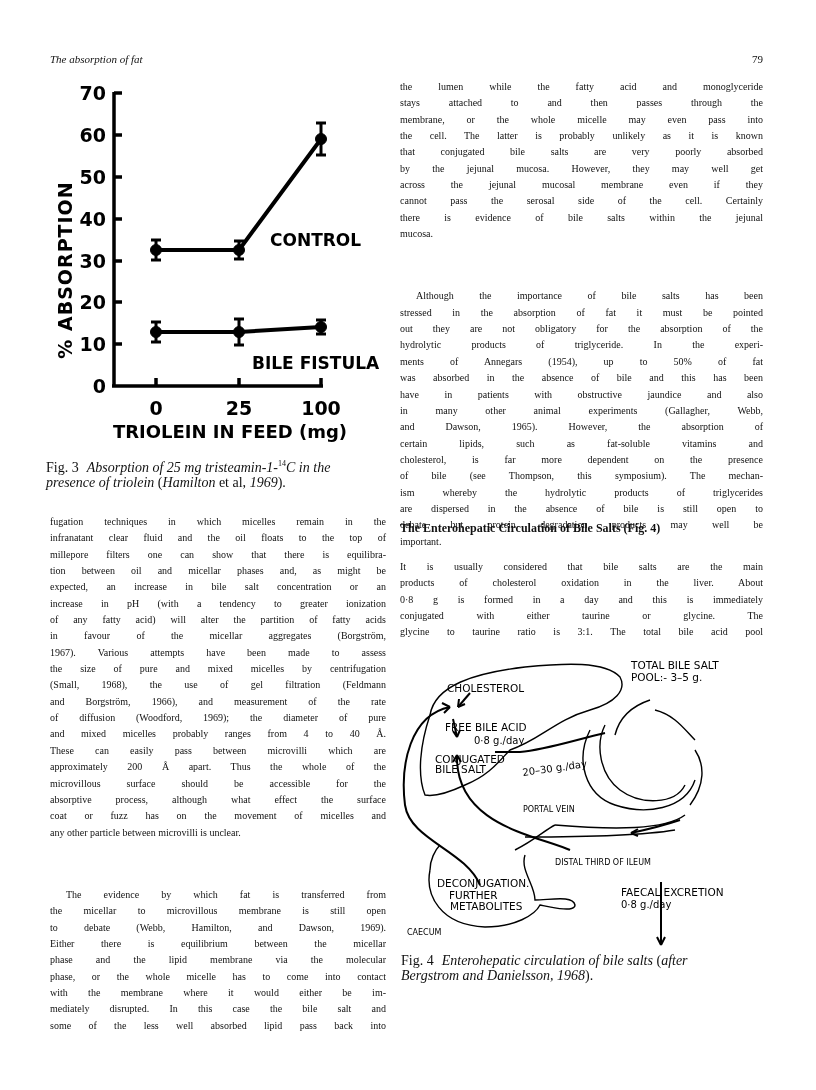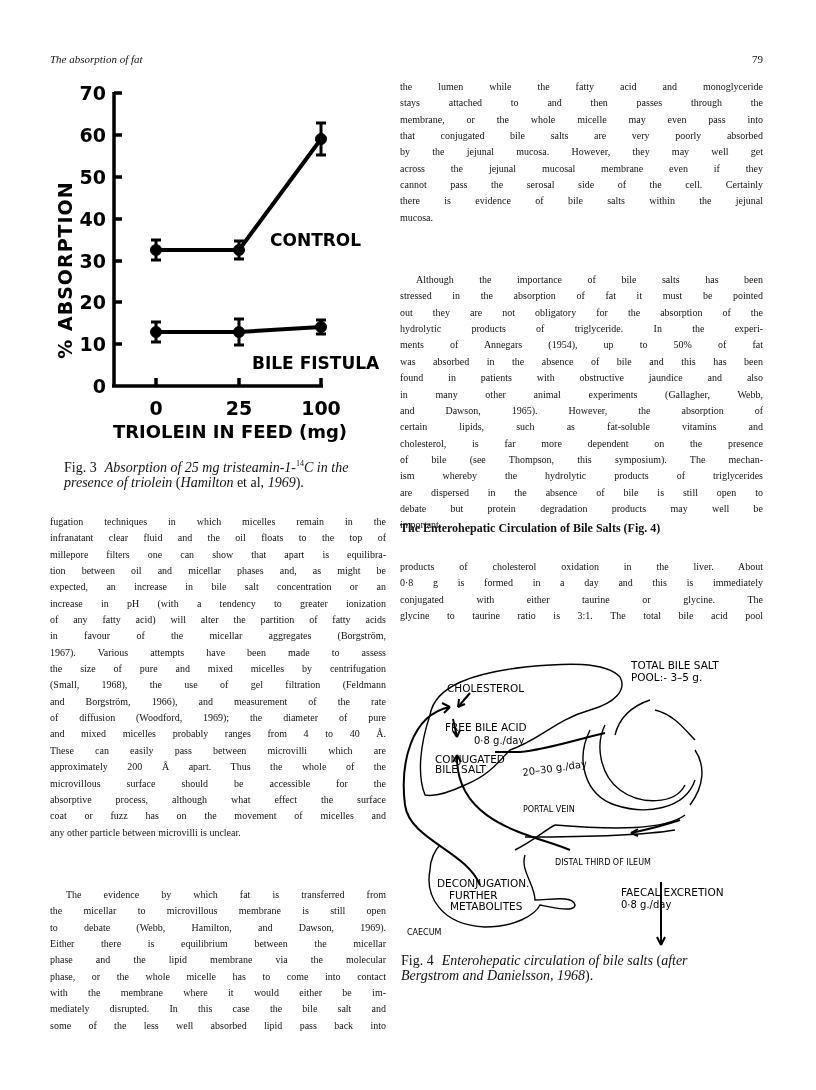--- a/index.html
+++ b/index.html
@@ -10,21 +10,21 @@
   .col p { margin: 0; }
   .col .line { display: block; text-align: justify; text-align-last: justify; white-space: nowrap; }
   .col .line.last { text-align-last: left; }
   .col .indent { padding-left: 16px; margin-top: 46px; }
   .left-col { left: 50px; width: 336px; top: 514px; font-family: Liberation Serif, serif; }
   .right-col { left: 400px; width: 363px; top: 79px; }
   .right-col2 { left: 400px; width: 363px; top: 559px; }
   .section-heading { position: absolute; left: 400px; top: 521px; font-weight: bold; font-size: 12px; white-space: nowrap; }
   .caption { position: absolute; font-size: 14px; line-height: 15px; }
   .caption i { font-style: italic; }
-  .fig3-caption { left: 64px; top: 456px; width: 320px; }
+  .fig3-caption { left: 46px; top: 456px; width: 320px; }
   .fig4-caption { left: 401px; top: 953px; width: 320px; }
   .fig-label { font-style: normal; margin-right: 8px; }
   svg text { font-family: "DejaVu Sans", "Liberation Sans", sans-serif; }
   .chart { position: absolute; left: 40px; top: 80px; }
   .diagram { position: absolute; left: 395px; top: 655px; }
 </style>
 </head>
 <body>
 
 <div class="running-head">The absorption of fat</div>
@@ -110,21 +110,21 @@
 </svg>
 
 <div class="caption fig3-caption">
   <span class="fig-label">Fig. 3</span><i>Absorption of 25 mg tristeamin-1-</i><sup style="font-size:8px">14</sup><i>C in the presence of triolein</i><span> (</span><i>Hamilton</i><span> et al, </span><i>1969</i><span>).</span>
 </div>
 
 <div class="col left-col">
   <p>
     <span class="line">fugation techniques in which micelles remain in the</span>
     <span class="line">infranatant clear fluid and the oil floats to the top of</span>
-    <span class="line">millepore filters one can show that apart is equilibra-</span>
+    <span class="line">millepore filters one can show that there is equilibra-</span>
     <span class="line">tion between oil and micellar phases and, as might be</span>
     <span class="line">expected, an increase in bile salt concentration or an</span>
     <span class="line">increase in pH (with a tendency to greater ionization</span>
     <span class="line">of any fatty acid) will alter the partition of fatty acids</span>
     <span class="line">in favour of the micellar aggregates (Borgström,</span>
     <span class="line">1967). Various attempts have been made to assess</span>
     <span class="line">the size of pure and mixed micelles by centrifugation</span>
     <span class="line">(Small, 1968), the use of gel filtration (Feldmann</span>
     <span class="line">and Borgström, 1966), and measurement of the rate</span>
     <span class="line">of diffusion (Woodford, 1969); the diameter of pure</span>
@@ -147,51 +147,53 @@
     <span class="line">mediately disrupted. In this case the bile salt and</span>
     <span class="line">some of the less well absorbed lipid pass back into</span>
   </p>
 </div>
 
 <div class="col right-col">
   <p>
     <span class="line">the lumen while the fatty acid and monoglyceride</span>
     <span class="line">stays attached to and then passes through the</span>
     <span class="line">membrane, or the whole micelle may even pass into</span>
+    <span class="line">the cell. The latter is probably unlikely as it is known</span>
     <span class="line">that conjugated bile salts are very poorly absorbed</span>
     <span class="line">by the jejunal mucosa. However, they may well get</span>
     <span class="line">across the jejunal mucosal membrane even if they</span>
     <span class="line">cannot pass the serosal side of the cell. Certainly</span>
     <span class="line">there is evidence of bile salts within the jejunal</span>
     <span class="line last">mucosa.</span>
   </p>
   <p>
     <span class="line indent">Although the importance of bile salts has been</span>
     <span class="line">stressed in the absorption of fat it must be pointed</span>
     <span class="line">out they are not obligatory for the absorption of the</span>
     <span class="line">hydrolytic products of triglyceride. In the experi-</span>
     <span class="line">ments of Annegars (1954), up to 50% of fat</span>
     <span class="line">was absorbed in the absence of bile and this has been</span>
-    <span class="line">found in patients with obstructive jaundice and also</span>
+    <span class="line">have in patients with obstructive jaundice and also</span>
     <span class="line">in many other animal experiments (Gallagher, Webb,</span>
     <span class="line">and Dawson, 1965). However, the absorption of</span>
     <span class="line">certain lipids, such as fat-soluble vitamins and</span>
     <span class="line">cholesterol, is far more dependent on the presence</span>
     <span class="line">of bile (see Thompson, this symposium). The mechan-</span>
     <span class="line">ism whereby the hydrolytic products of triglycerides</span>
     <span class="line">are dispersed in the absence of bile is still open to</span>
     <span class="line">debate but protein degradation products may well be</span>
     <span class="line last">important.</span>
   </p>
 </div>
 
 <div class="section-heading">The Enterohepatic Circulation of Bile Salts (Fig. 4)</div>
 
 <div class="col right-col2">
   <p>
+    <span class="line">It is usually considered that bile salts are the main</span>
     <span class="line">products of cholesterol oxidation in the liver. About</span>
     <span class="line">0·8 g is formed in a day and this is immediately</span>
     <span class="line">conjugated with either taurine or glycine. The</span>
     <span class="line">glycine to taurine ratio is 3:1. The total bile acid pool</span>
   </p>
 </div>
 
 <svg class="diagram" width="420" height="295" viewBox="0 0 420 295">
   <g stroke="#000" stroke-width="1.4" fill="none">
 

